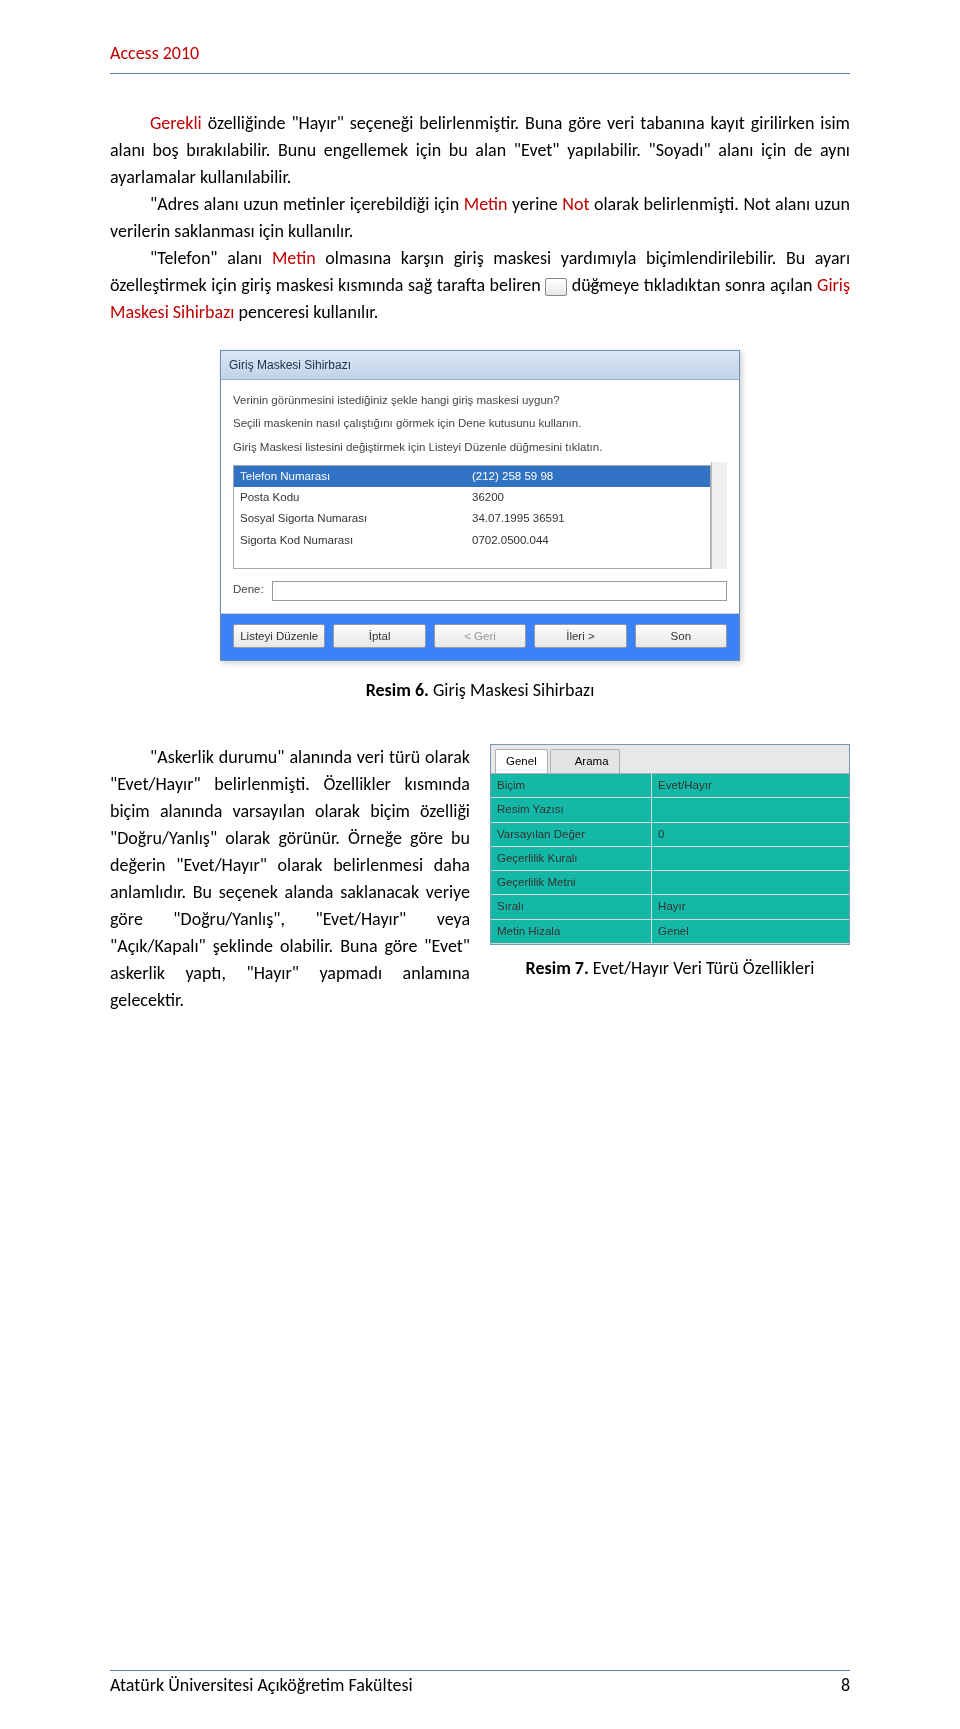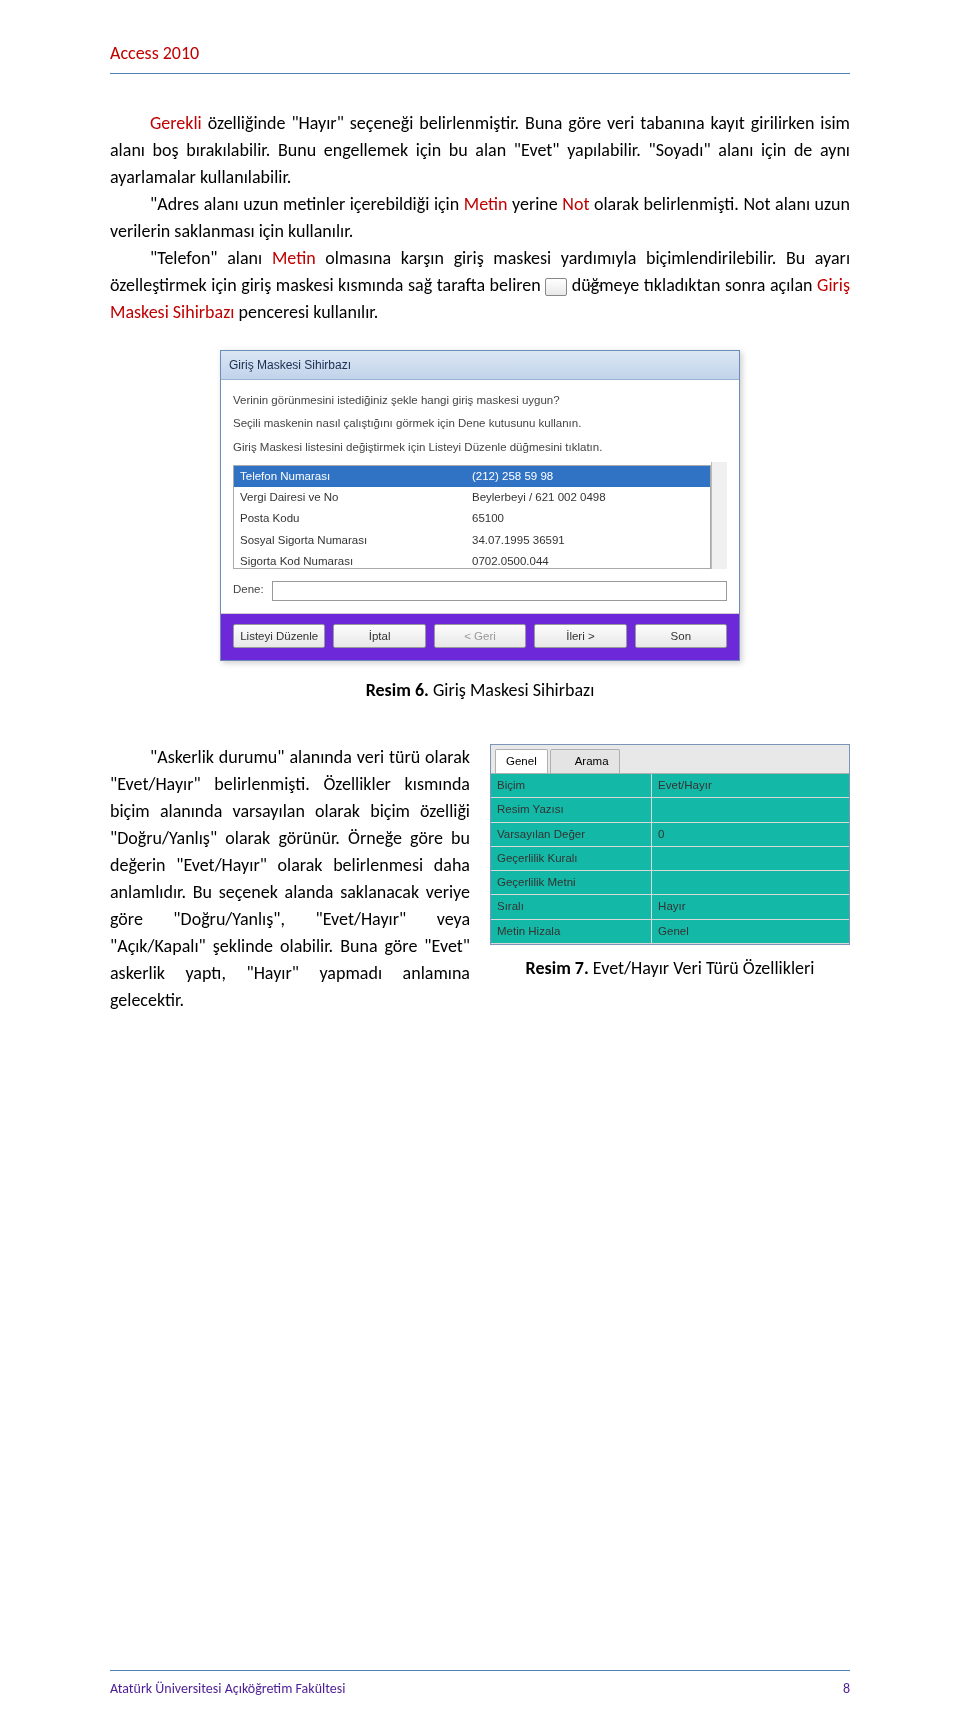--- a/index.html
+++ b/index.html
@@ -108,21 +108,21 @@
       background:#fff;
       padding:0 4px;
       font-size:11.5px;
     }
     .wizard-buttons{
       display:flex;
       justify-content:space-between;
       padding:10px 12px 12px 12px;
       gap:8px;
       border-top:1px solid #d0d0d0;
-      background:#6d28d9;
+      background:#3b82f6;
     }
     .wizard-btn{
       flex:1;
       height:24px;
       border:1px solid #9a9a9a;
       background:linear-gradient(#fdfdfd,#e7e7e7);
       font-size:11.5px;
       color:#333;
       border-radius:2px;
       cursor:pointer;
@@ -194,22 +194,22 @@
     .footer-line{
       border-top:1.5px solid #4F81BD;
       position:absolute;
       bottom:58px; left:110px; right:110px;
     }
     .footer{
       position:absolute;
       bottom:30px; left:110px; right:110px;
       display:flex;
       justify-content:space-between;
-      font-size:14px;
-      color:#4c1d95;
+      font-size:18px;
+      color:#000000;
     }
   </style>
 </head>
 <body>
 
 <div class="header">
   <span>Access 2010</span>
 </div>
 <div class="header-line"></div>
 
@@ -235,26 +235,22 @@
       <div class="wizard-msg">Verinin görünmesini istediğiniz şekle hangi giriş maskesi uygun?</div>
       <div class="wizard-msg">Seçili maskenin nasıl çalıştığını görmek için Dene kutusunu kullanın.</div>
       <div class="wizard-msg">Giriş Maskesi listesini değiştirmek için Listeyi Düzenle düğmesini tıklatın.</div>
       <div class="wizard-listwrap">
         <div class="wizard-list" style="flex:1">
           <div class="wizard-row selected">
             <div>Telefon Numarası</div>
             <div>(212) 258 59 98</div>
           </div>
           <div class="wizard-row">
-            <div>Vergi Dairesi ve No</div>
-            <div>Beylerbeyi / 621 002 0498</div>
-          </div>
-          <div class="wizard-row">
             <div>Posta Kodu</div>
-            <div>65100</div>
+            <div>36200</div>
           </div>
           <div class="wizard-row">
             <div>Sosyal Sigorta Numarası</div>
             <div>34.07.1995 36591</div>
           </div>
           <div class="wizard-row">
             <div>Sigorta Kod Numarası</div>
             <div>0702.0500.044</div>
           </div>
 

